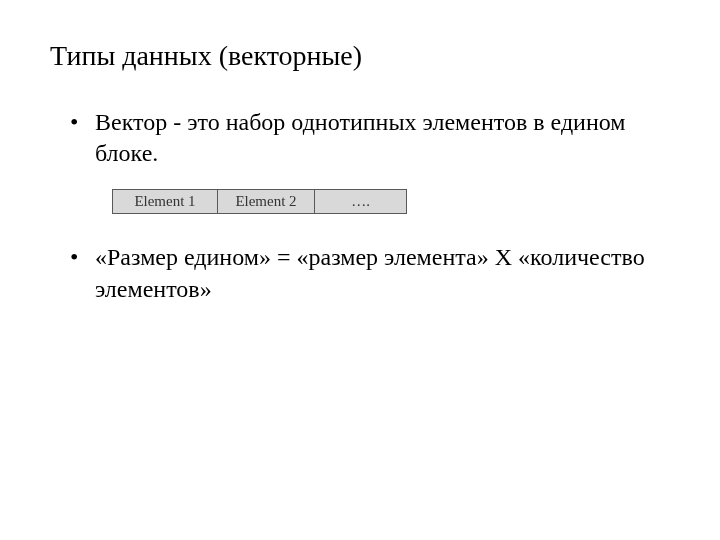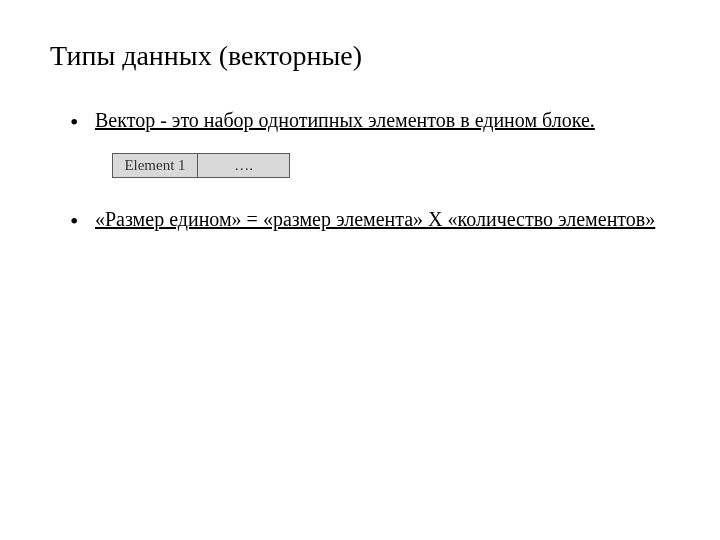--- a/index.html
+++ b/index.html
@@ -16,24 +16,23 @@
       font-weight: normal;
       margin-bottom: 35px;
     }
     .bullet-list {
       list-style: none;
       padding-left: 20px;
     }
     .bullet-item {
       position: relative;
       padding-left: 25px;
-      font-size: 20px;
+      font-size: 24px;
       line-height: 1.3;
       margin-bottom: 20px;
-      text-decoration: underline;
     }
     .bullet-item::before {
       content: "•";
       position: absolute;
       left: 0;
       top: 0;
       font-size: 24px;
     }
     .diagram {
       display: flex;
@@ -42,34 +41,35 @@
     .cell {
       border: 1px solid #595959;
       background: #d9d9d9;
       font-size: 15px;
       text-align: center;
       padding: 3px 0;
       font-family: "Times New Roman", Times, serif;
       color: #333;
     }
     .cell + .cell { border-left: none; }
-    .c1 { width: 86px; }
+    .c1 { width: 106px; }
     .c2 { width: 97px; }
     .c3 { width: 92px; }
     .c4 { width: 97px; }
   </style>
 </head>
 <body>
 
 <h1 class="title">Типы данных (векторные)</h1>
 
 <ul class="bullet-list">
   <li class="bullet-item">Вектор  - это набор однотипных элементов в едином блоке.</li>
 </ul>
 
 <div class="diagram">
   <div class="cell c1">Element  1</div>
+  <div class="cell c2">Element  2</div>
   <div class="cell c3">….</div>
 </div>
 
 <ul class="bullet-list">
   <li class="bullet-item">«Размер едином» = «размер элемента» Х «количество элементов»</li>
 </ul>
 
 </body></html>

